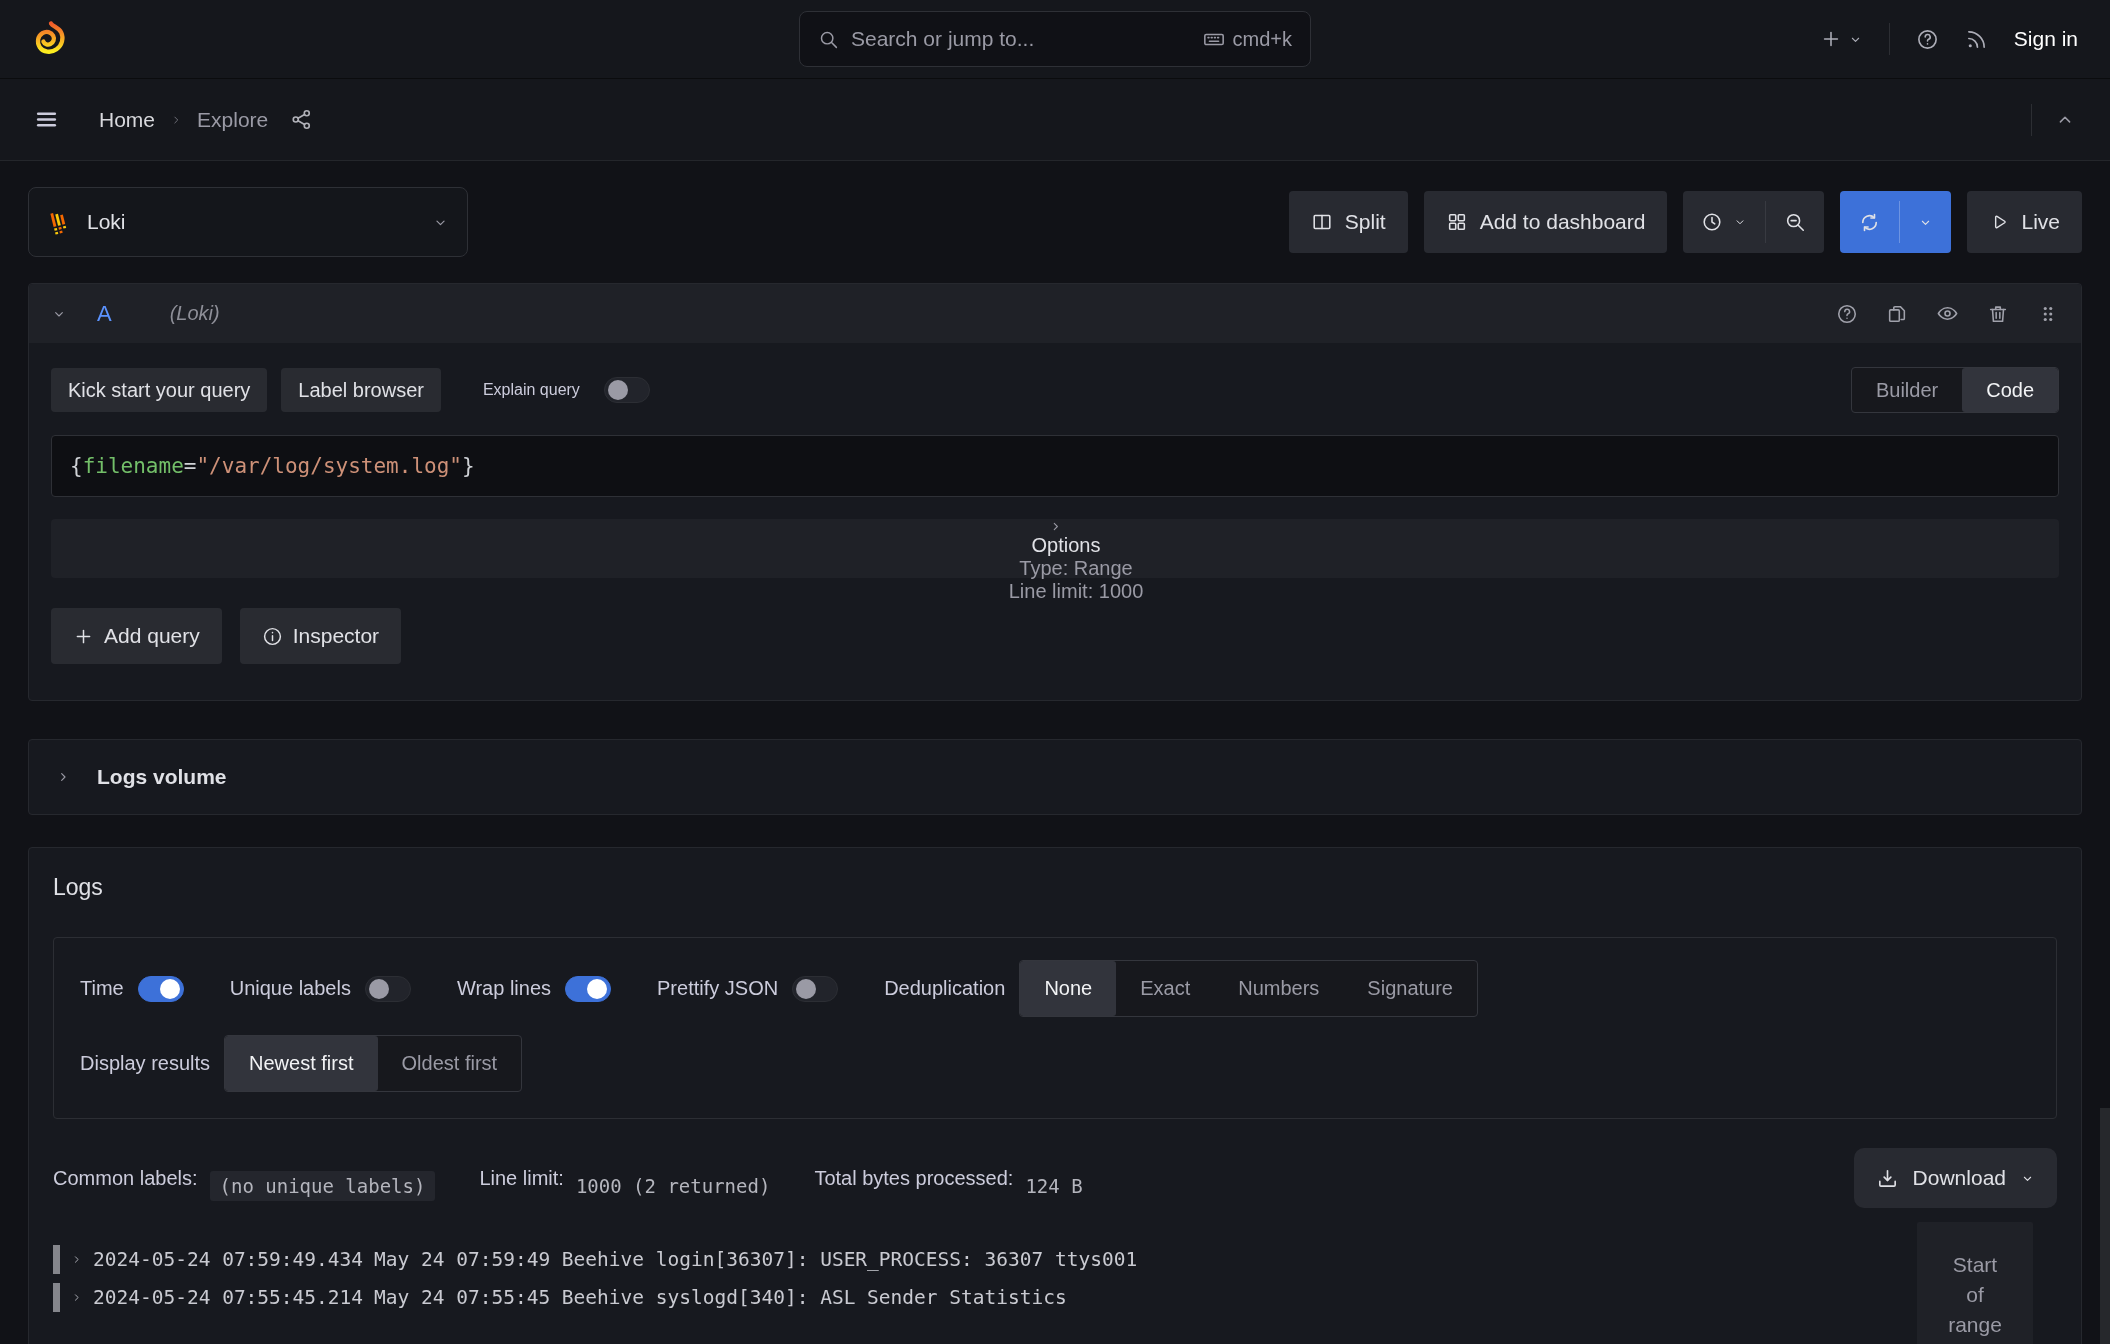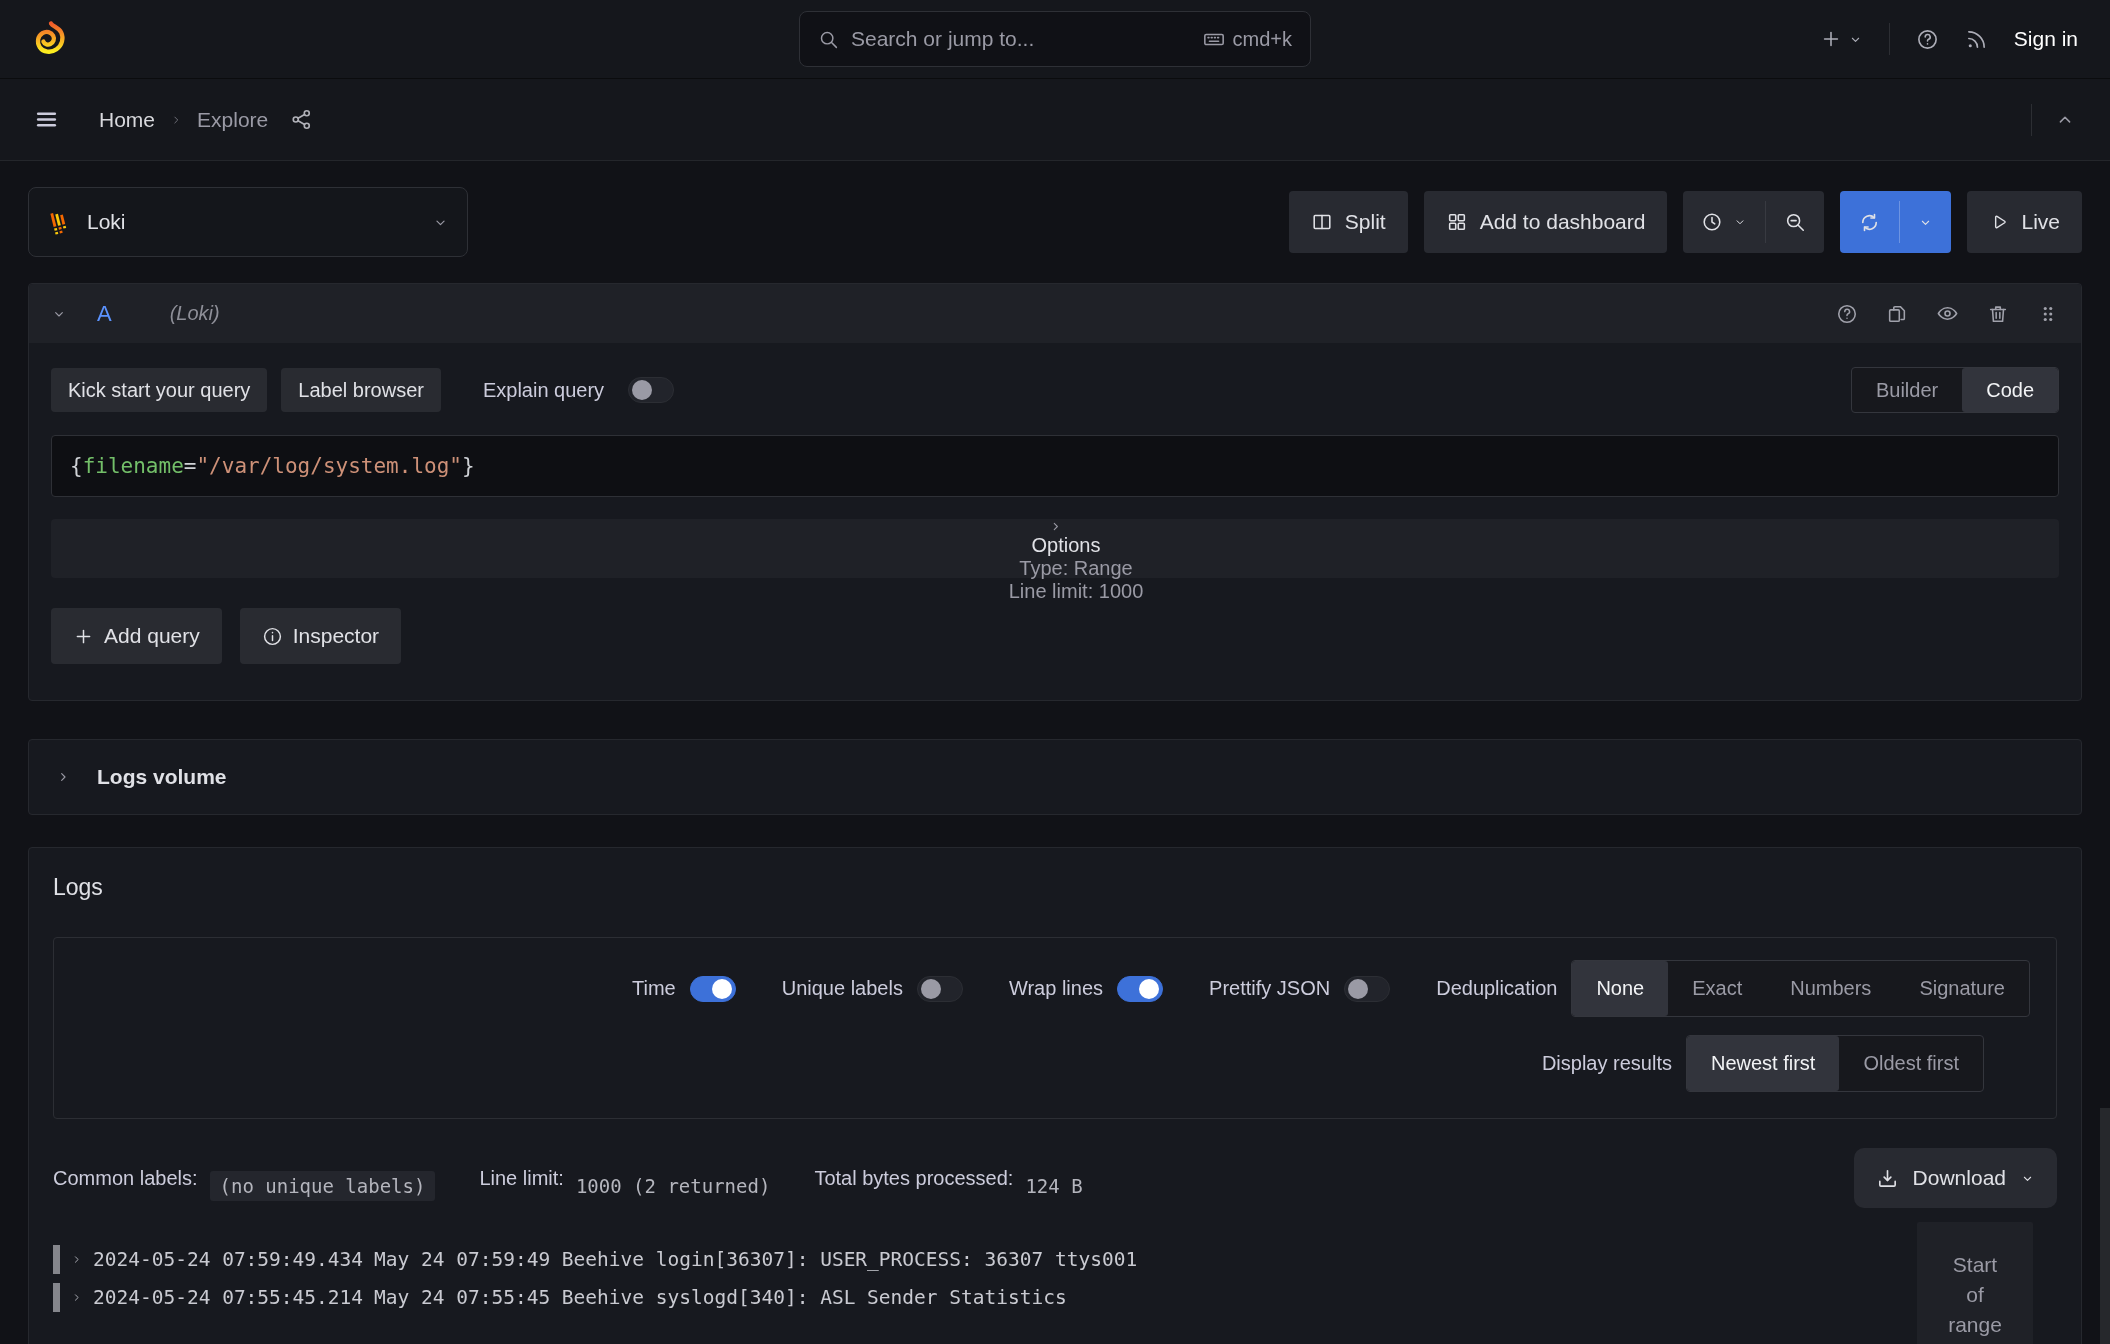--- a/index.html
+++ b/index.html
@@ -55,21 +55,21 @@
   .qheader{height:59px;background:var(--strip);display:flex;align-items:center;padding:0 22px;border-radius:4px 4px 0 0;}
   .qheader .collapse{color:var(--txt-dim);cursor:pointer;}
   .qheader .refid{margin-left:30px;color:var(--ref-blue);font-size:22px;font-weight:500;cursor:pointer;}
   .qheader .dshint{margin-left:58px;color:#8e8f98;font-style:italic;font-size:20px;}
   .qheader-icons{margin-left:auto;display:flex;align-items:center;gap:28px;color:#a0a1ab;}
   .qheader-icons .qicon{cursor:pointer;}
   .qbody{padding:24px 22px 36px 22px;}
   .qtop{display:flex;align-items:center;}
   .sbtn{height:44px;background:rgba(204,204,220,0.1);border:none;border-radius:4px;padding:0 17px;color:#e0e1e6;font-size:20px;font-weight:500;font-family:inherit;cursor:pointer;display:flex;align-items:center;gap:10px;}
   .qtop .sbtn + .sbtn{margin-left:14px;}
-  .explain{display:flex;align-items:center;gap:24px;margin-left:42px;color:var(--txt);font-size:20px;}
+  .explain{display:flex;align-items:center;gap:24px;margin-left:42px;color:var(--txt);font-size:16px;}
   .radio-group{display:flex;align-items:stretch;border:1px solid var(--border-weak);border-radius:4px;background:#17181d;overflow:hidden;}
   .radio-item{display:flex;align-items:center;padding:0 24px;color:var(--txt-dim);font-size:20px;cursor:pointer;}
   .radio-item.selected{background:#32343c;color:#f2f3f5;font-weight:500;border-radius:3px;}
   .mode-group{margin-left:auto;height:46px;}
   .query-field{margin-top:22px;height:62px;background:#0e0f13;border:1px solid #2e3036;border-radius:4px;display:flex;align-items:center;padding:0 18px;font-family:"DejaVu Sans Mono",monospace;font-size:21px;color:#cfd2d6;cursor:text;}
   .tok-label{color:var(--green);}
   .tok-str{color:var(--salmon);}
   .opts-row{margin-top:22px;height:59px;background:var(--strip);border-radius:4px;display:flex;align-items:center;padding:0 26px;cursor:pointer;flex-direction:column;}
   .opts-row .opt-title{margin-left:22px;color:#e0e1e6;font-weight:500;font-size:20px;}
   .opts-row .opt-meta{margin-left:42px;color:var(--txt-dim);font-size:20px;}
@@ -78,21 +78,21 @@
 
   
   .logsvol{margin-top:38px;height:76px;display:flex;align-items:center;padding:0 26px;cursor:pointer;}
   .logsvol .lv-title{margin-left:26px;font-size:21px;font-weight:600;color:#e0e1e6;}
   .logsvol .chev{color:var(--txt-dim);}
 
   
   .logs-panel{margin-top:32px;height:560px;padding:26px 24px;position:relative;}
   .logs-title{font-size:23px;font-weight:500;color:#e0e1e6;}
   .logctrl{margin-top:36px;border:1px solid #2c2e34;border-radius:4px;padding:22px 26px 26px 26px;}
-  .ctlrow{display:flex;align-items:center;justify-content:flex-end;}
+  .ctlrow{display:flex;align-items:center;}
   .ctl{display:flex;align-items:center;gap:14px;margin-right:46px;}
   .ctl-label{font-size:20px;font-weight:500;color:var(--txt);}
   .toggle{width:46px;height:26px;border-radius:13px;position:relative;cursor:pointer;background:#22242b;border:1px solid #2c2e34;}
   .toggle .knob{width:20px;height:20px;border-radius:50%;background:#9a9aa5;position:absolute;top:2px;left:3px;}
   .toggle.on{background:var(--blue);border-color:var(--blue);}
   .toggle.on .knob{background:#fff;left:auto;right:3px;}
   .dedup-group,.order-group{height:57px;}
   .ctlrow2{margin-top:18px;}
   .meta-row{margin-top:28px;display:flex;align-items:center;min-height:62px;}
   .meta-label{font-size:20px;font-weight:500;color:var(--txt);}

